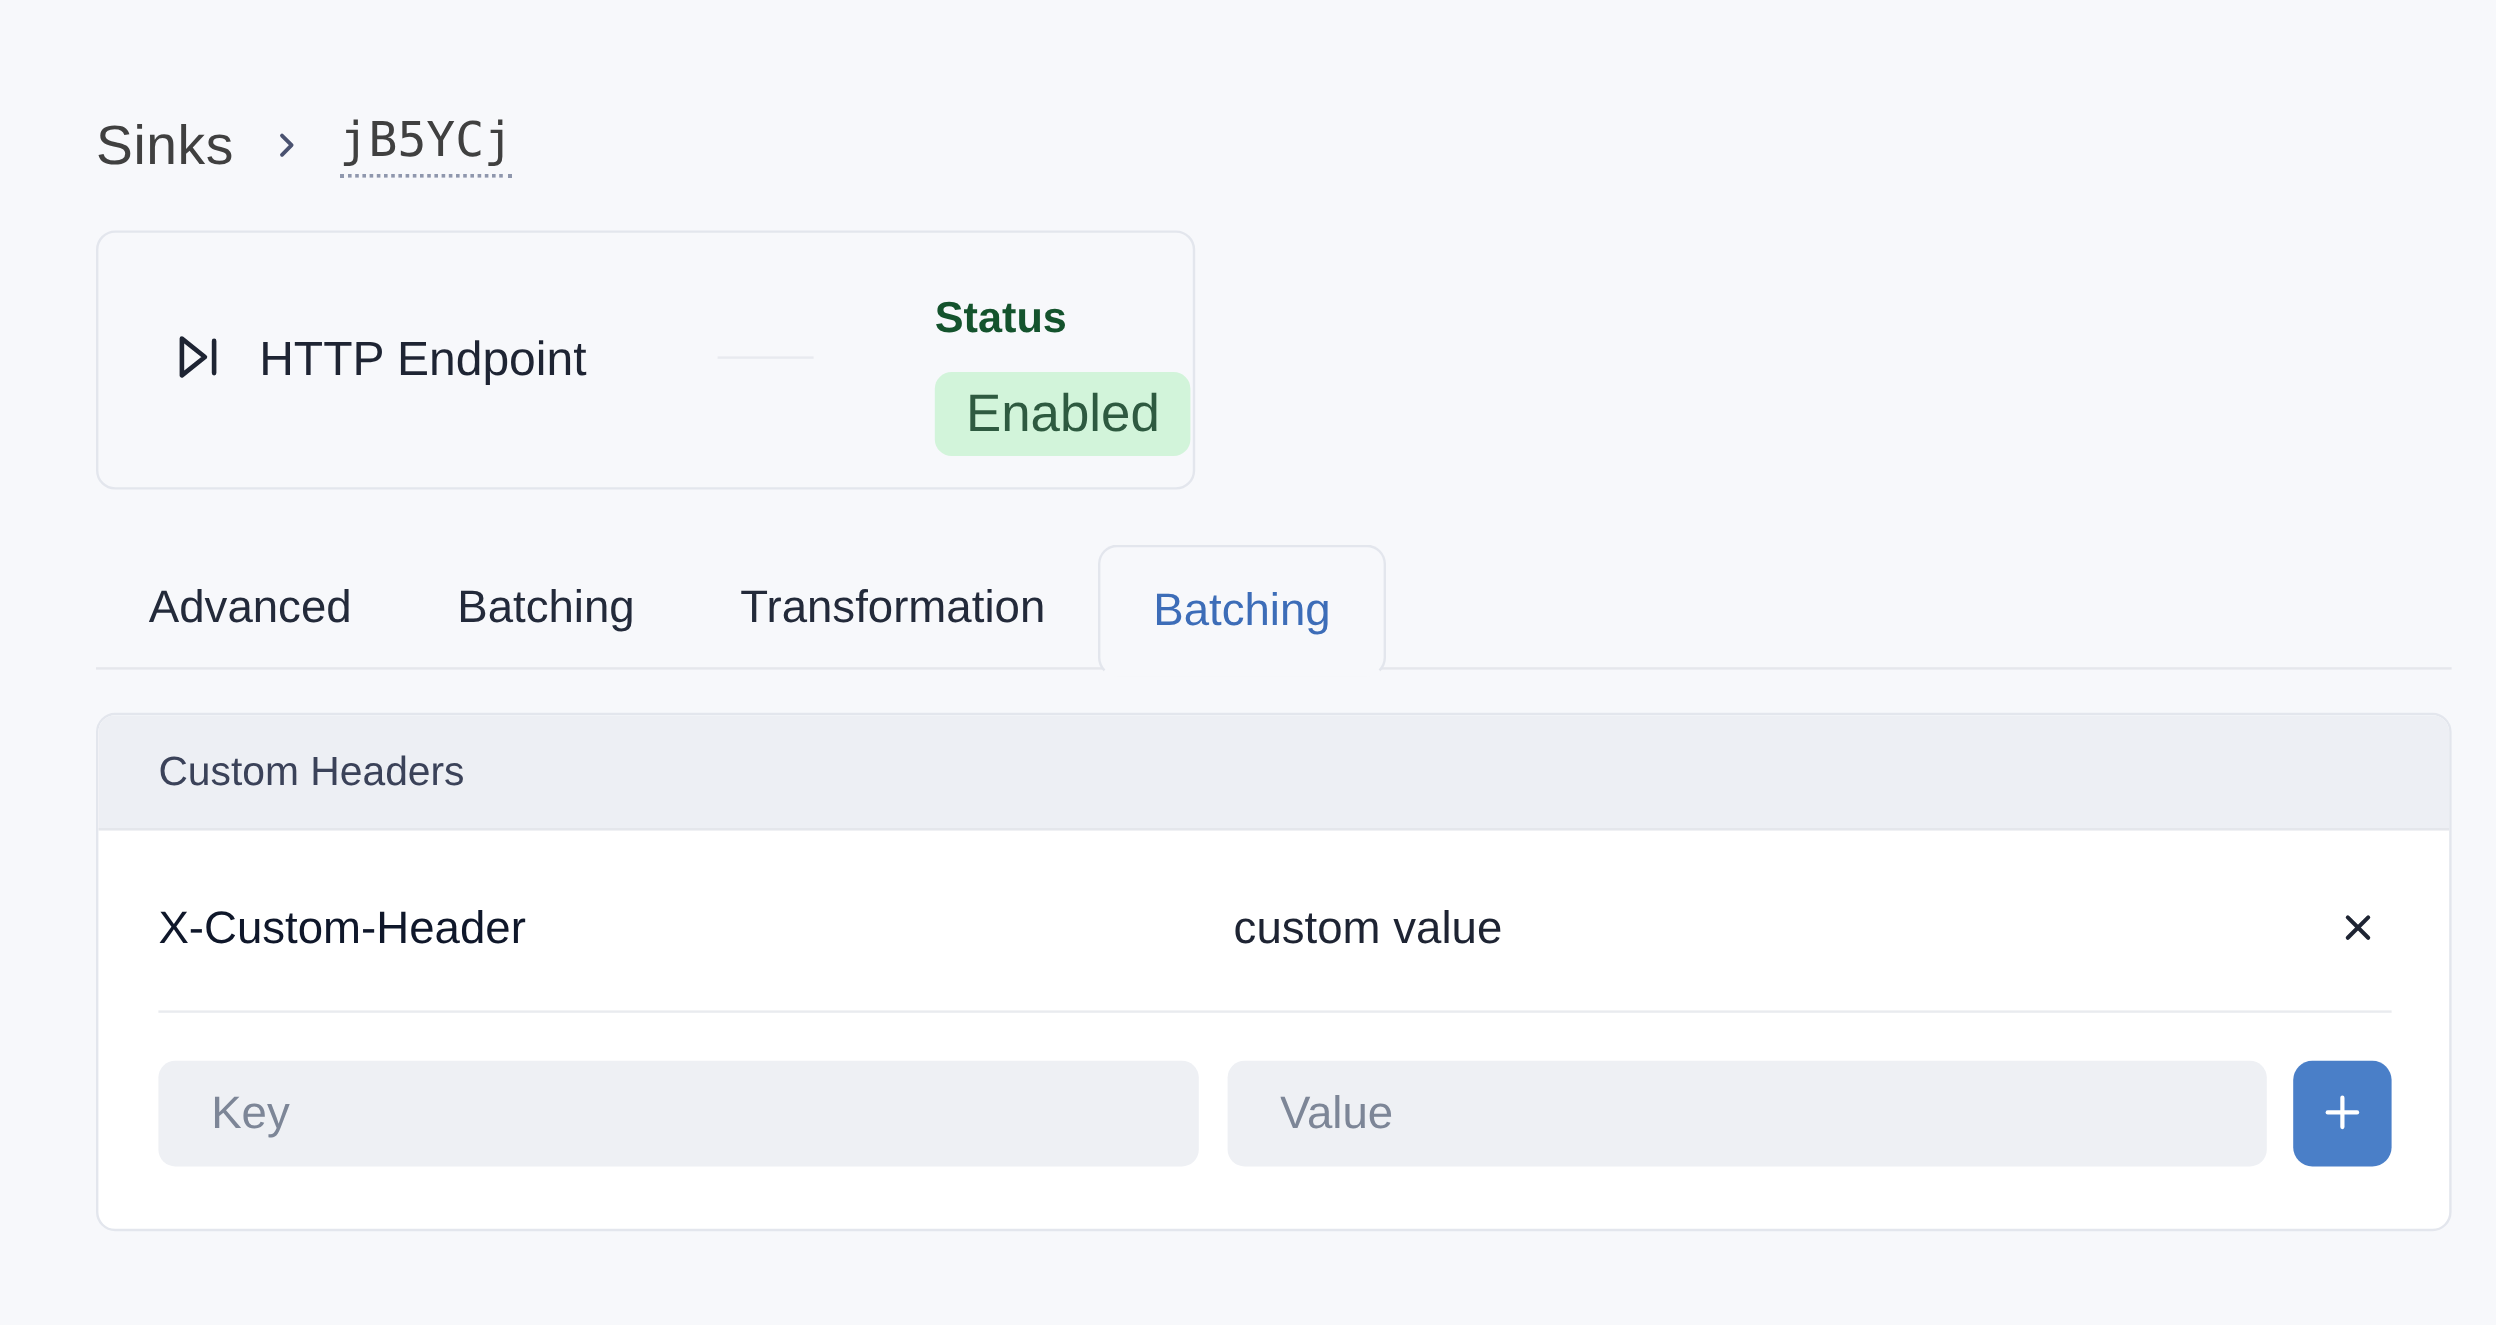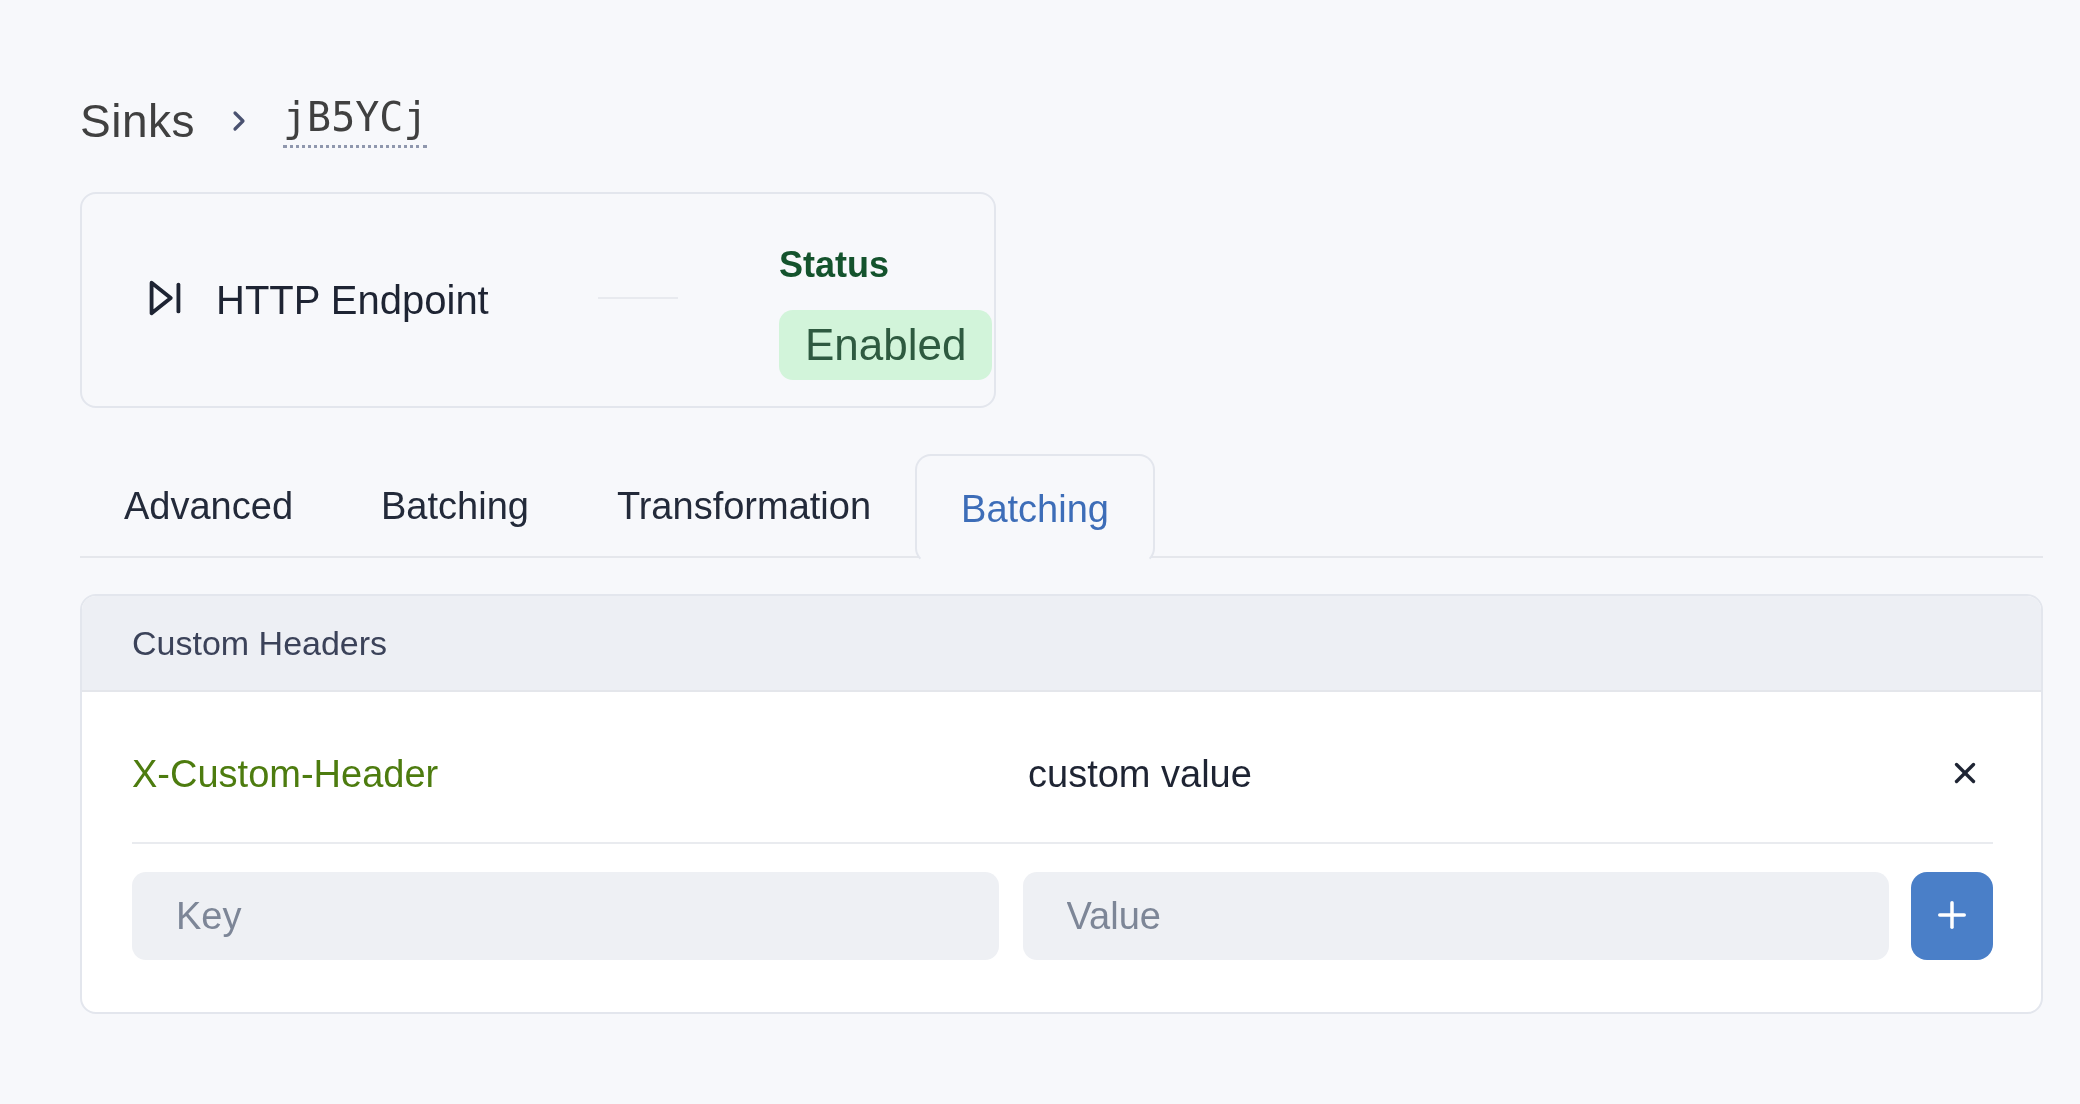--- a/index.html
+++ b/index.html
@@ -88,31 +88,31 @@
   .headers-card-title-bar {
     height: 96px; background: #edeff4;
     border-bottom: 2px solid #e4e6eb;
     display: flex; align-items: center;
     padding: 0 50px;
     font-size: 34px; font-weight: 500; color: #3b4259;
   }
   .headers-card-body { padding: 54px 48px 52px 50px; }
 
   .header-row { display: flex; align-items: center; }
-  .header-row .cell-key   { width: 868px; font-size: 38px; color: #4d7c0f; }
+  .header-row .cell-key   { width: 868px; font-size: 38px; color: #0f172a; }
   .header-row .cell-value { width: 868px; margin-left: 28px; font-size: 38px; color: #1e2433; }
   .delete-btn {
     margin-left: auto;
     width: 56px; height: 56px;
     display: flex; align-items: center; justify-content: center;
     background: none; border: none; cursor: pointer;
   }
   .row-divider { height: 2px; background: #e9ebef; margin-top: 40px; }
 
-  .add-row { margin-top: 28px; display: flex; align-items: center; }
+  .add-row { margin-top: 40px; display: flex; align-items: center; }
   .hdr-input {
     width: 868px; height: 88px;
     background: #eef0f4; border: none; border-radius: 14px;
     padding: 0 44px;
     font-family: "Liberation Sans", sans-serif;
     font-size: 38px; color: #1e2433;
     outline: none;
   }
   .hdr-input::placeholder { color: #7d8697; opacity: 1; }
   .hdr-input + .hdr-input { margin-left: 24px; }

